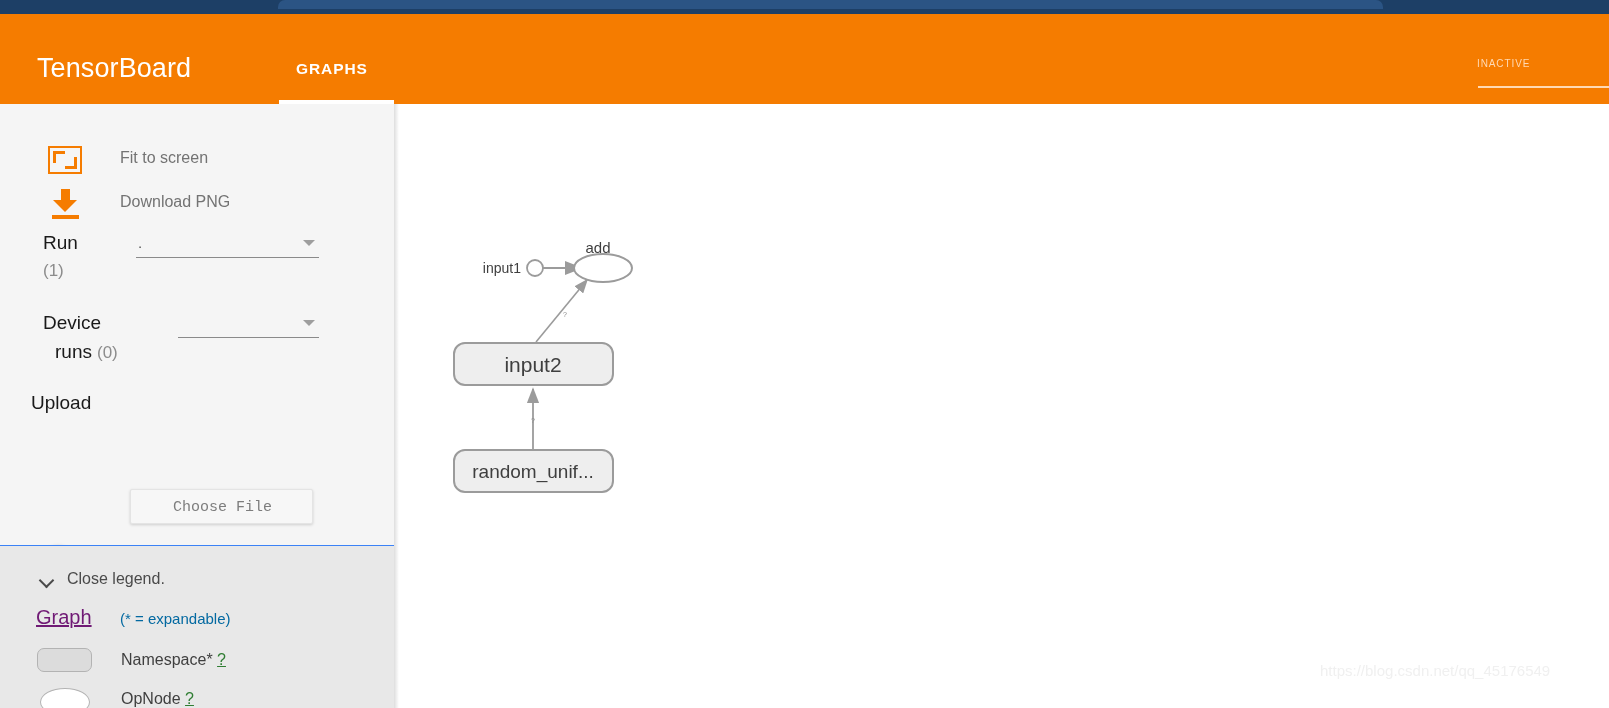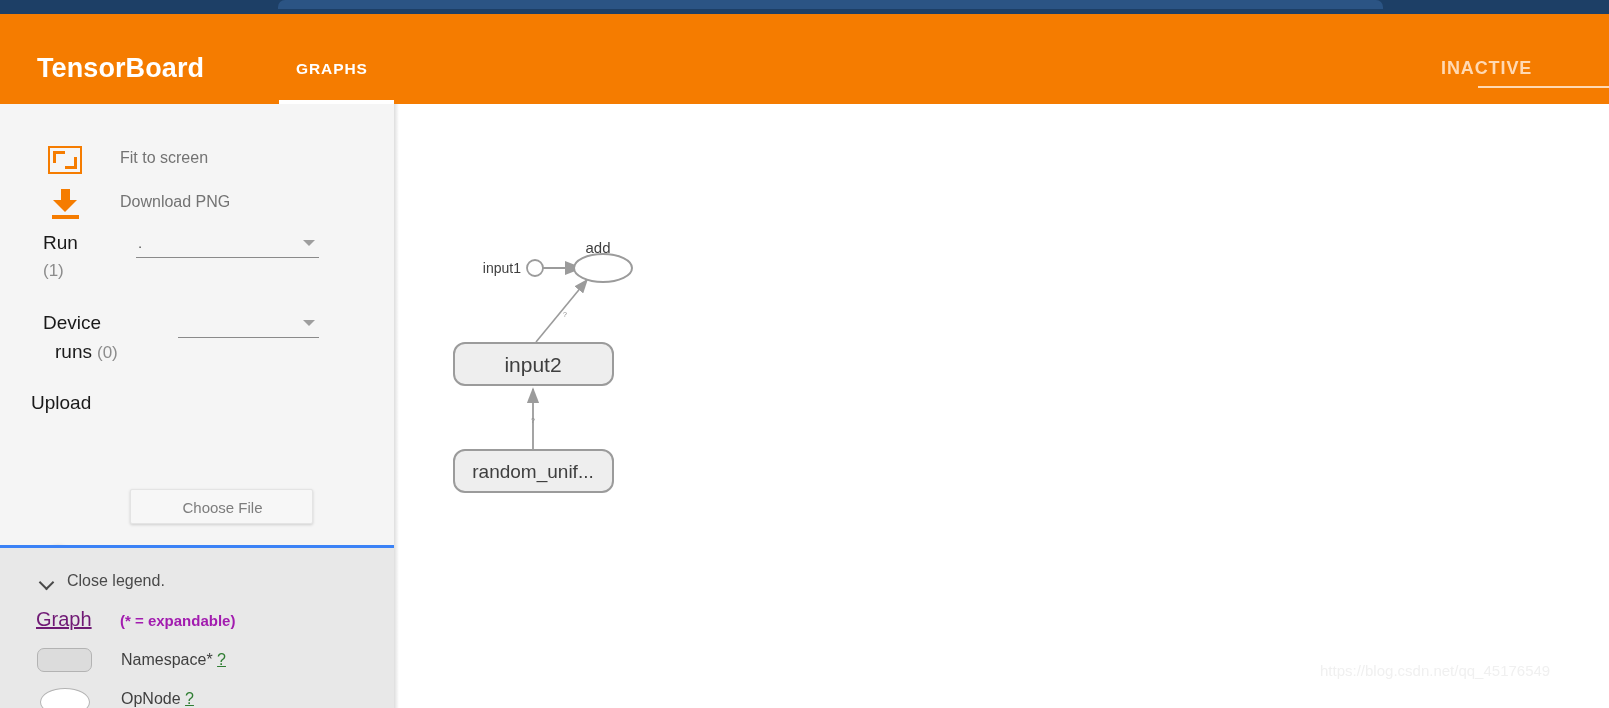--- a/index.html
+++ b/index.html
@@ -38,21 +38,21 @@
     position: absolute;
     left: 0; top: 14px;
     width: 1609px;
     height: 90px;
     background: #f57c00;
   }
   #brand-title {
     position: absolute;
     left: 37px; top: 39px;
     font-size: 27px;
-    font-weight: bold;
+    font-weight: normal;
     color: #ffffff;
     letter-spacing: 0.1px;
     white-space: nowrap;
   }
   #tab-graphs {
     position: absolute;
     left: 296px; top: 46px;
     font-size: 15.5px;
     font-weight: bold;
     color: #ffffff;
@@ -61,23 +61,23 @@
   }
   #tab-graphs-underline {
     position: absolute;
     left: 279px; top: 86px;
     width: 115px;
     height: 4px;
     background: #ffffff;
   }
   #inactive-label {
     position: absolute;
-    left: 1441px; top: 44px;
-    font-size: 18px;
-    font-weight: bold;
+    left: 1477px; top: 44px;
+    font-size: 10px;
+    font-weight: normal;
     color: #ffd9b3;
     letter-spacing: 0.9px;
     white-space: nowrap;
   }
   #inactive-underline {
     position: absolute;
     left: 1478px; top: 72px;
     width: 131px;
     height: 2px;
     background: #ffd9b3;
@@ -210,20 +210,21 @@
     box-shadow: 0 1px 3px rgba(0,0,0,0.16);
     box-sizing: border-box;
   }
   #choose-file-label {
     position: absolute;
     left: 0; top: 9px;
     width: 183px;
     text-align: center;
     font-size: 15px;
     color: #7d7d7d;
+    font-family: Liberation Mono, monospace;
   }
 
   
   #trace-toggle {
     position: absolute;
     left: 44px; top: 442px;
     width: 57px;
     height: 28px;
   }
   #trace-toggle-track {
@@ -278,21 +279,21 @@
     white-space: nowrap;
   }
 
   
   #legend-panel {
     position: absolute;
     left: 0; top: 545px;
     width: 394px;
     height: 163px;
     background: #e8e8e8;
-    border-top: 3px solid #3b82f6;
+    border-top: 1px solid #3b82f6;
     box-sizing: border-box;
     overflow: hidden;
   }
   #close-legend-row {
     position: absolute;
     left: 40px; top: 24px;
     height: 20px;
   }
   #chevron-down-icon {
     position: absolute;
@@ -321,23 +322,22 @@
     left: 36px; top: 60px;
     font-size: 20px;
     color: #701a75;
     white-space: nowrap;
     text-decoration: underline;
   }
   #legend-graph-note {
     position: absolute;
     left: 120px; top: 64px;
     font-size: 15px;
-    color: #a21caf;
-    white-space: nowrap;
-    font-weight: bold;
+    color: #0369a1;
+    white-space: nowrap;
   }
   .legend-row-label {
     position: absolute;
     font-size: 16px;
     color: #3f3f3f;
     white-space: nowrap;
   }
   .legend-help {
     color: #2f7d32;
     text-decoration: underline;

